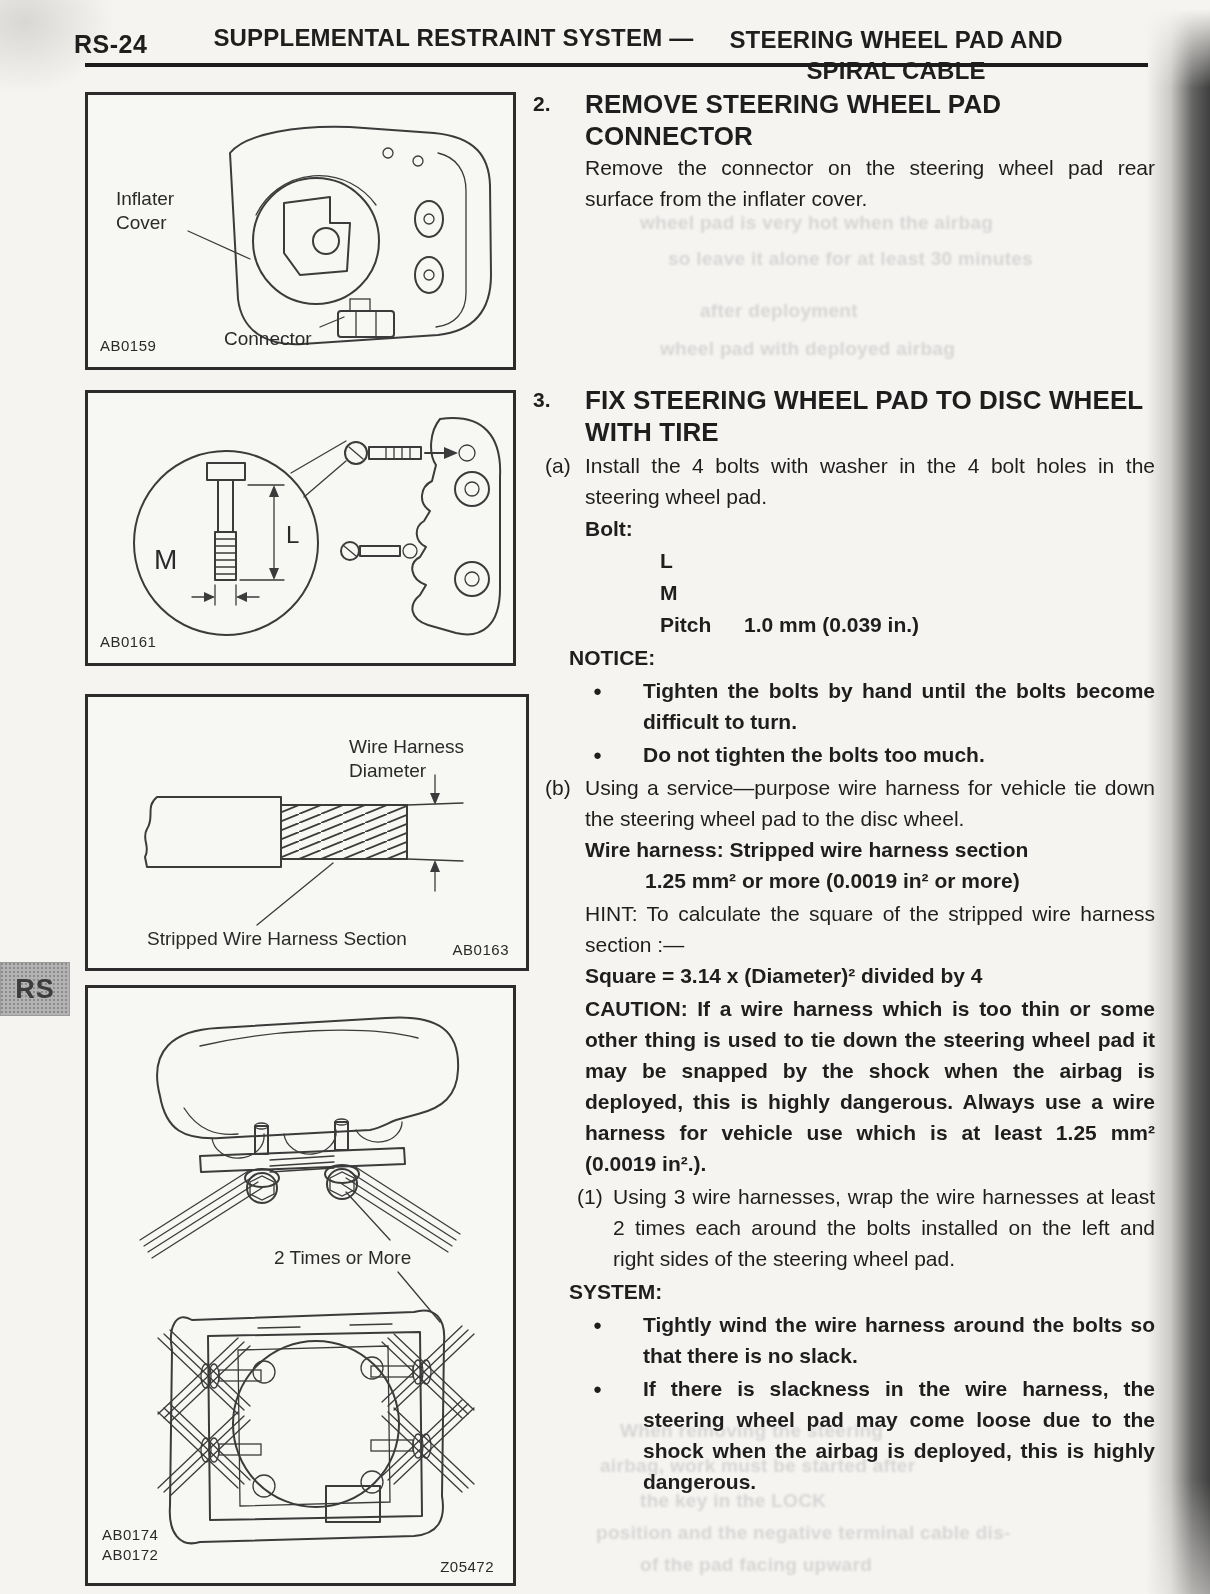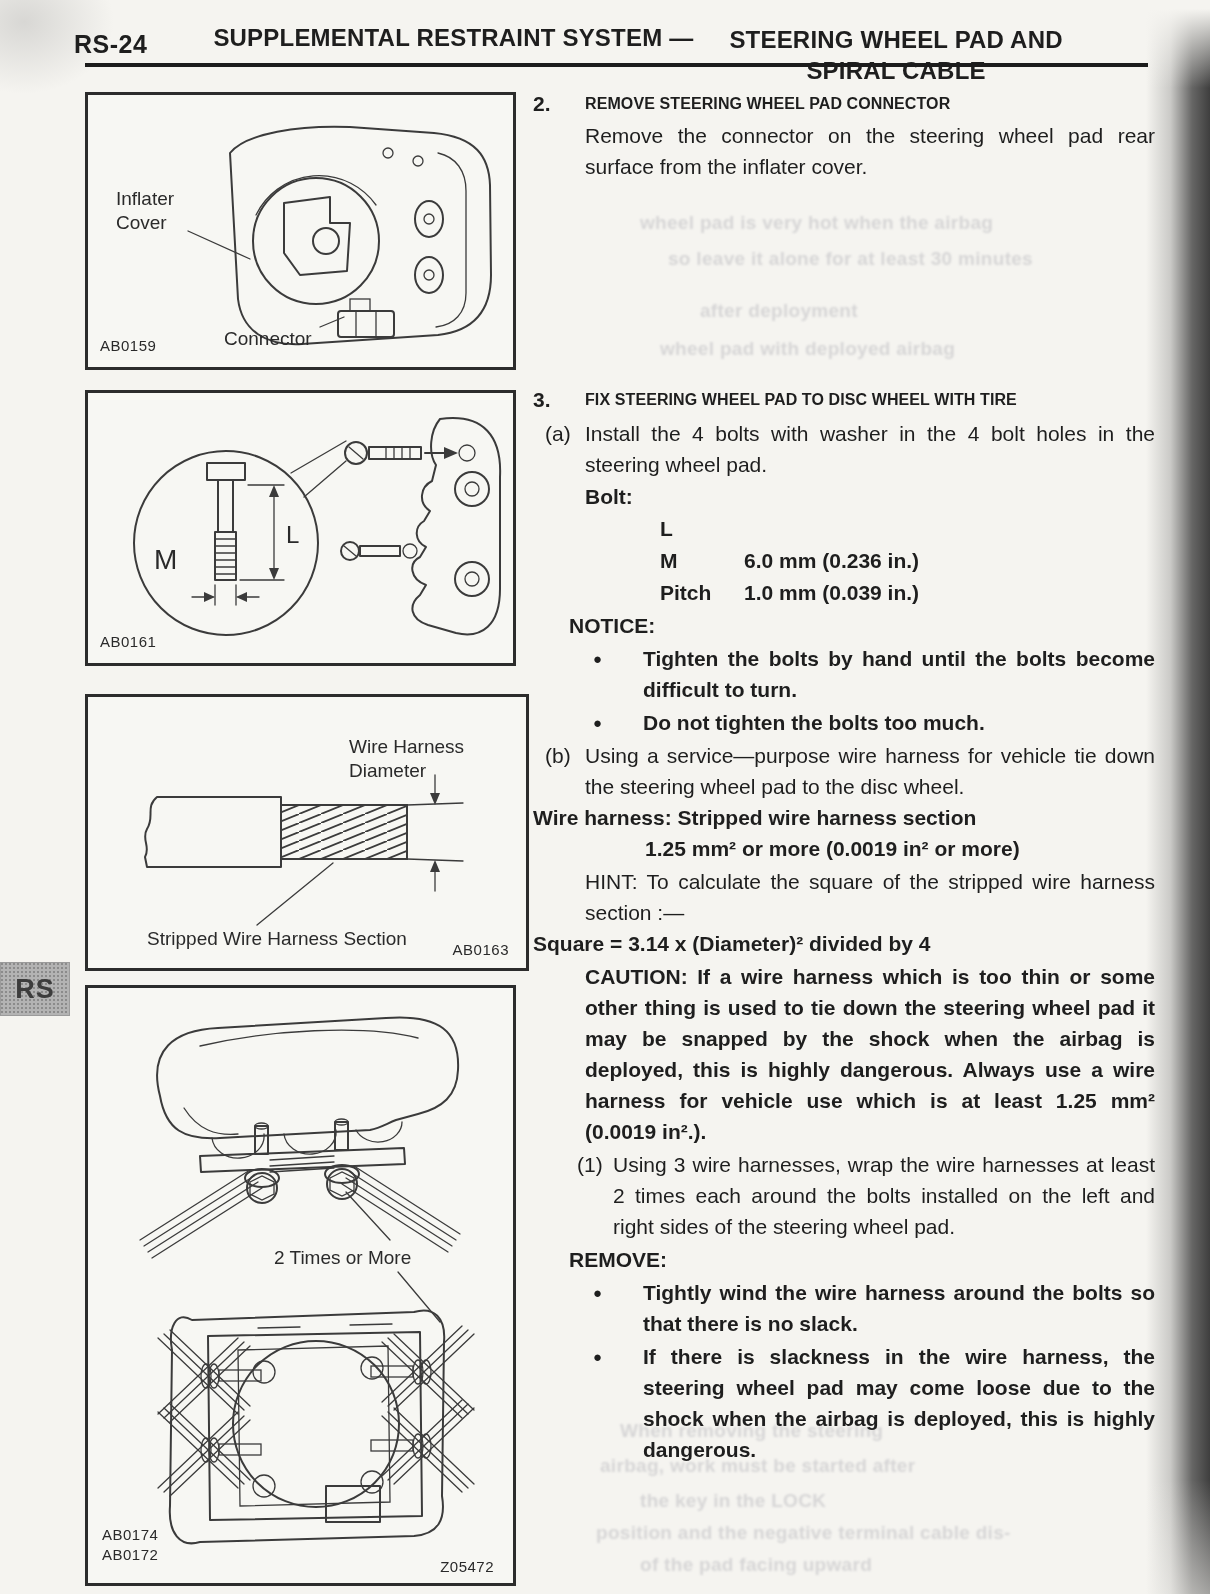--- a/index.html
+++ b/index.html
@@ -44,36 +44,36 @@
   .figbox svg{display:block;}
   .fig-label{font-family:"Liberation Sans", sans-serif; font-size:19px; fill:#2a2a2a;}
   .fig-code{font-family:"Liberation Sans", sans-serif; font-size:15px; fill:#2a2a2a; letter-spacing:.5px;}
   .ln{stroke:#3b3b3b; stroke-width:2; fill:none; stroke-linecap:round; stroke-linejoin:round;}
   .ln-thin{stroke:#3b3b3b; stroke-width:1.3; fill:none; stroke-linecap:round;}
   .fill-dark{fill:#3b3b3b; stroke:none;}
   
   .step{position:absolute; left:533px; width:622px; font-size:21px; line-height:31px;}
   .row-head{display:grid; grid-template-columns:52px 1fr;}
   .row-head .num{font-weight:bold;}
-  .row-head h2{margin:0; font-size:16px; font-weight:bold; line-height:32px; letter-spacing:.1px;}
+  .row-head h2{margin:0; font-size:26px; font-weight:bold; line-height:32px; letter-spacing:.1px;}
   .body{margin:0 0 0 52px; text-align:justify;}
   .subitem{display:grid; grid-template-columns:52px 1fr; margin-top:2px;}
   .subitem .sl{padding-left:12px;}
   .subitem .st{text-align:justify;}
   .sub1{display:grid; grid-template-columns:80px 1fr; margin-top:2px;}
   .sub1 .sl{padding-left:44px;}
   .sub1 .st{text-align:justify;}
   .b{font-weight:bold;}
   .spec-title{margin-left:52px; font-weight:bold; margin-top:1px;}
   .spec{margin-left:127px; display:grid; grid-template-columns:84px 1fr; font-weight:bold; margin-top:1px;}
   .notice-title{margin-left:36px; font-weight:bold; margin-top:2px;}
   .bullet{display:grid; grid-template-columns:50px 1fr; margin-left:60px; margin-top:2px;}
   .bullet .dot{font-size:15px; line-height:31px;}
   .bullet .bt{font-weight:bold; text-align:justify;}
-  .ml52{}
+  .ml52{margin-left:52px;}
   .ml112{margin-left:112px;}
   .para{margin:2px 0 0 52px; text-align:justify;}
   
   .bleed{position:absolute; color:#90909b; opacity:.30; font-weight:bold; font-size:19px;
     filter:blur(1.1px); white-space:nowrap; letter-spacing:.3px;}
 </style>
 </head>
 <body>
 
 <div class="page">
@@ -336,21 +336,20 @@
       <span class="sl">(a)</span>
       <span class="st">Install the 4 bolts with washer in the 4 bolt holes in the steering wheel pad.</span>
     </div>
 
     <div class="spec-title">Bolt:</div>
     <div class="spec">
       <span>L</span>
     </div>
     <div class="spec">
       <span>M</span>
-      <span>6.0 mm (0.236 in.)</span>
     </div>
     <div class="spec">
       <span>Pitch</span>
       <span>1.0 mm (0.039  in.)</span>
     </div>
 
     <div class="notice-title">NOTICE:</div>
     <div class="bullet">
       <span class="dot">●</span>
       <span class="bt">Tighten the bolts by hand until the bolts become difficult to turn.</span>
@@ -370,21 +369,21 @@
 
     <p class="para" style="font-weight:normal">HINT: To calculate the square of the stripped wire harness section :—</p>
     <div class="ml52 b">Square = 3.14 x (Diameter)² divided by 4</div>
     <p class="para b">CAUTION: If a wire harness which is too thin or some other thing is used to tie down the steering wheel pad it may be snapped by the shock when the airbag is deployed, this is highly dangerous. Always use a wire harness for vehicle use which is at least 1.25 mm² (0.0019 in².).</p>
 
     <div class="sub1">
       <span class="sl">(1)</span>
       <span class="st">Using 3 wire harnesses, wrap the wire harnesses at least 2 times each around the bolts installed on the left and right sides of the steering wheel pad.</span>
     </div>
 
-    <div class="notice-title">REMOVE:</div>
+    <div class="notice-title">SYSTEM:</div>
     <div class="bullet">
       <span class="dot">●</span>
       <span class="bt">Tightly wind the wire harness around the bolts so that there is no slack.</span>
     </div>
     <div class="bullet">
       <span class="dot">●</span>
       <span class="bt">If there is slackness in the wire harness, the steering wheel pad may come loose due to the shock when the airbag is deployed, this is highly dangerous.</span>
     </div>
   </section>
 

